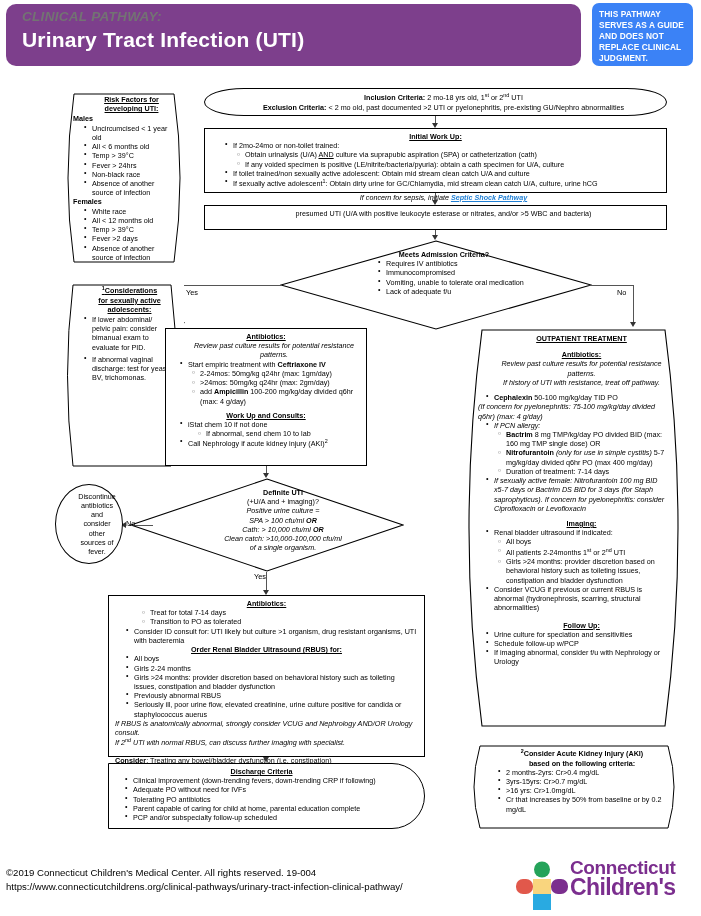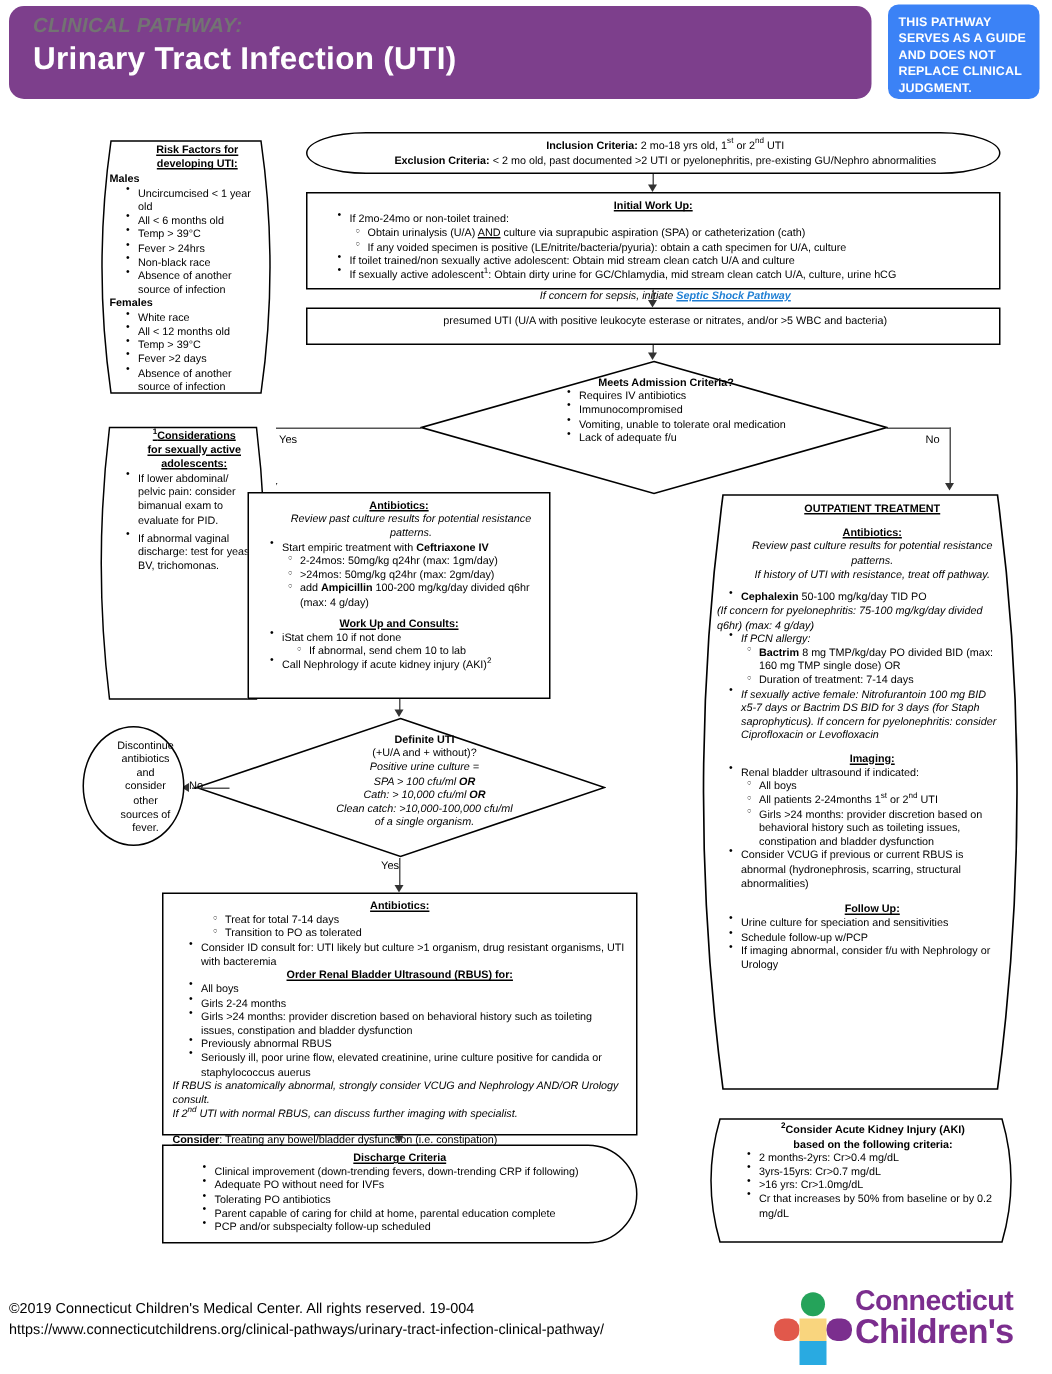--- a/index.html
+++ b/index.html
@@ -215,21 +215,21 @@
   </div>
   <div class="vline" style="left:266px;top:466px;height:9px;"></div>
   <div class="arrow-d" style="left:262.5px;top:473px;"></div>
 
   <div class="diamond" style="left:130px;top:478px;width:274px;height:94px;">
     <svg width="274" height="94" viewBox="0 0 274 94">
       <polygon points="137,1 273,47 137,93 1,47" fill="#fff" stroke="#000" stroke-width="1.1"></polygon>
     </svg>
     <div class="dtx tx ctr" style="padding-top:10px;">
       <div class="b">Definite UTI</div>
-      <div>(+U/A and + without)?</div>
+      <div>(+U/A and + imaging)?</div>
       <div class="i">Positive urine culture =</div>
       <div class="i">SPA &gt; 100 cfu/ml <span class="b">OR</span></div>
       <div class="i">Cath: &gt; 10,000 cfu/ml <span class="b">OR</span></div>
       <div class="i">Clean catch: &gt;10,000-100,000 cfu/ml</div>
       <div class="i">of a single organism.</div>
     </div>
   </div>
 
   <div class="hline" style="left:128px;top:525px;width:25px;"></div>
   <div class="arrow-l" style="left:121px;top:521.5px;"></div>
@@ -262,21 +262,21 @@
       <li>Seriously ill, poor urine flow, elevated creatinine, urine culture positive for candida or staphylococcus auerus</li>
     </ul>
     <div class="tx i">If RBUS is anatomically abnormal, strongly consider VCUG and Nephrology AND/OR Urology consult.</div>
     <div class="tx i">If 2<sup>nd</sup> UTI with normal RBUS, can discuss further imaging with specialist.</div>
     <div class="tx" style="margin-top:8px;">
       <span class="b u">Consider</span><span>: Treating any bowel/bladder dysfunction (i.e. constipation)</span>
     </div>
   </div>
   <div class="arrow-d" style="left:262.5px;top:757px;"></div>
 
-  <div class="box" style="left:108px;top:763px;width:317px;height:66px;border-radius:0 33px 33px 0;padding:3px 10px 0 10px;">
+  <div class="box" style="left:108px;top:763px;width:317px;height:66px;border-radius:0 33px 33px 0;padding:3px 10px 0 0;">
     <span class="hd tx">Discharge Criteria</span>
     <ul class="tx" style="padding-left:16px;">
       <li>Clinical improvement (down-trending fevers, down-trending CRP if following)</li>
       <li>Adequate PO without need for IVFs</li>
       <li>Tolerating PO antibiotics</li>
       <li>Parent capable of caring for child at home, parental education complete</li>
       <li>PCP and/or subspecialty follow-up scheduled</li>
     </ul>
   </div>
 
@@ -288,20 +288,21 @@
       <div class="b u ctr">OUTPATIENT TREATMENT</div>
       <div class="b u ctr" style="margin-top:7px;">Antibiotics:</div>
       <div class="i ctr">Review past culture results for potential resistance patterns.</div>
       <div class="i ctr">If history of UTI with resistance, treat off pathway.</div>
       <ul style="padding-left:8px;margin-top:6px;">
         <li><span class="b">Cephalexin</span><span> 50-100 mg/kg/day TID PO</span></li>
         <div class="i" style="margin-left:-8px;">(If concern for pyelonephritis: 75-100 mg/kg/day divided q6hr) (max: 4 g/day)</div>
         <li class="i">If PCN allergy:</li>
         <ul class="sub">
           <li><span class="b">Bactrim</span><span> 8 mg TMP/kg/day PO divided BID (max: 160 mg TMP single dose) OR</span></li>
+          <li><span class="b">Nitrofurantoin</span><span class="i"> (only for use in simple cystitis)</span><span> 5-7 mg/kg/day divided q6hr PO (max 400 mg/day)</span></li>
           <li>Duration of treatment: 7-14 days</li>
         </ul>
         <li class="i">If sexually active female: Nitrofurantoin 100 mg BID x5-7 days or Bactrim DS BID for 3 days (for Staph saprophyticus). If concern for pyelonephritis: consider Ciprofloxacin or Levofloxacin</li>
       </ul>
       <div class="b u ctr" style="margin-top:6px;">Imaging:</div>
       <ul style="padding-left:8px;">
         <li>Renal bladder ultrasound if indicated:</li>
         <ul class="sub">
           <li>All boys</li>
           <li>All patients 2-24months 1<sup>st</sup> or 2<sup>nd</sup> UTI</li>

